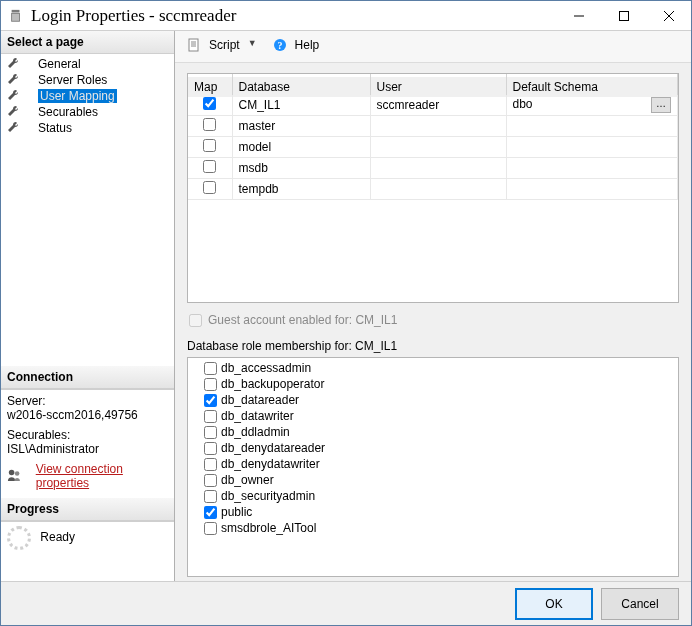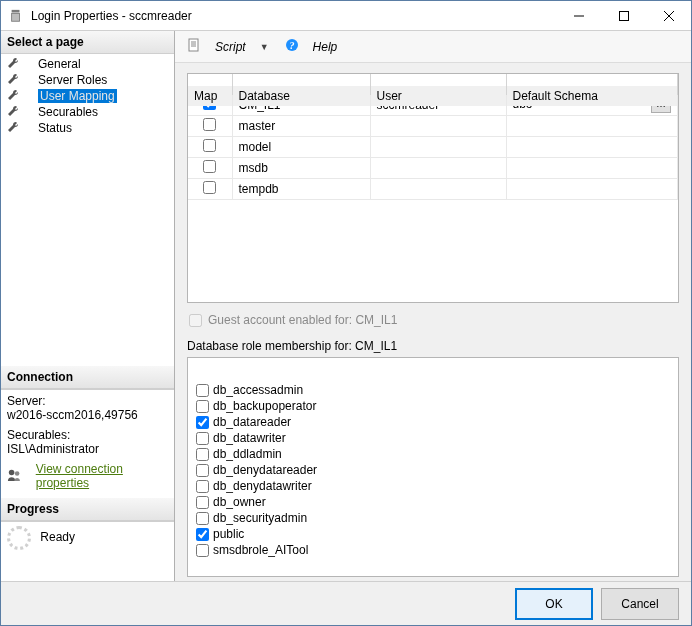--- a/index.html
+++ b/index.html
@@ -12,21 +12,21 @@
     width:692px; height:626px;
     overflow:hidden;
     border:1px solid #5a7da4;
   }
   .titlebar {
     height:30px; display:flex; align-items:center;
     background:#fff; border-bottom:1px solid #d0d0d0;
     padding:0 0 0 8px;
   }
   .titlebar .icon { width:16px; height:16px; margin-right:6px; display:flex; align-items:center;}
-  .titlebar .title { flex:1; font-size:12px; }
+  .titlebar .title { flex:1; font-size:17px;font-family:Liberation Serif, serif; }
   .titlebar .winbtn {
     width:45px; height:29px; display:flex; align-items:center; justify-content:center;
     cursor:default; font-family:"Segoe UI",sans-serif;
   }
   .main {
     display:flex;
     height:calc(100% - 30px - 44px);
   }
   .leftpanel {
     width:174px; min-width:174px;
@@ -47,71 +47,71 @@
   .navitem.selected .navlabel { background:#0078d7; color:#e5e5e5; padding:0 2px;}
   .wrench {
     width:14px; height:14px; flex:0 0 14px;
   }
   .section {
     border-top:1px solid #cfcfcf;
     background:#fff;
     padding:4px 6px 8px 6px;
   }
   .section .label { color:#000; }
-  .link { color:#4d7c0f; text-decoration:underline; cursor:pointer;margin-left:8px; }
+  .link { color:#b91c1c; text-decoration:underline; cursor:pointer;margin-left:8px; }
   .spinner {
     width:24px; height:24px; border:3px dotted #d0d0d0; border-radius:50%;
     display:inline-block; vertical-align:middle; margin-right:6px;
   }
   .rightpanel {
     flex:1; display:flex; flex-direction:column;
     background:#f0f0f0;
   }
   .toolbar {
     height:32px; display:flex; align-items:center; gap:8px;
     padding:0 8px; background:#f7f7f7; border-bottom:1px solid #dcdcdc;
   }
-  .toolbtn { display:flex; align-items:center; gap:14px; padding:2px 4px; cursor:default;font-style:italic;}
+  .toolbtn { display:flex; align-items:flex-start; gap:8px; padding:2px 4px; cursor:default;}
   .droparrow { font-size:9px; color:#444; }
   .content {
     flex:1; padding:10px 12px 4px 12px;
     display:flex; flex-direction:column; gap:4px;
     overflow:hidden;
   }
   .tablewrap {
     border:1px solid #b5b5b5; background:#fff;
     flex:0 0 230px;
     overflow:auto;
   }
   table.grid { border-collapse:collapse; width:100%; table-layout:fixed; }
   table.grid th {
     text-align:left; font-weight:normal; background:#f0f0f0;
     border-right:1px solid #d4d4d4; border-bottom:1px solid #d4d4d4;
     padding:3px 6px;
-    position:sticky; top:12px;
+    position:sticky; top:3px;
   }
   table.grid td {
     border-right:1px solid #e8e8e8; border-bottom:1px solid #e8e8e8;
     padding:2px 6px; height:20px;
   }
   table.grid td.mapcell { text-align:center; }
   .col-map{width:44px;} .col-db{width:138px;} .col-user{width:136px;} .col-schema{width:auto;}
   .ellipsisbtn {
     width:20px; height:16px; border:1px solid #adadad; background:#e1e1e1;
     font-size:10px; line-height:12px; text-align:center; display:inline-block;
     cursor:default; float:right;
   }
   .guestrow { display:flex; align-items:center; gap:6px; color:#8a8a8a; margin:6px 0 8px 2px;}
   .guestrow input[type=checkbox] { accent-color:#8a8a8a; }
   .roleswrap {
     border:1px solid #b5b5b5; background:#fff; flex:1;
     display:flex;
   }
   .roleslist {
-    flex:1; overflow-y:scroll; padding:2px 8px;margin-top:22px;
+    flex:1; overflow-y:scroll; padding:2px 16px;
   }
   .roleitem { display:flex; align-items:center; gap:4px; line-height:16px; }
   .footer {
     height:44px; border-top:1px solid #cfcfcf;
     display:flex; justify-content:flex-end; align-items:center;
     gap:8px; padding:0 12px; background:#f0f0f0;
   }
   .btn {
     min-width:78px; height:32px; border:1px solid #adadad; background:#e1e1e1;
     font:12px "Segoe UI",sans-serif; cursor:default;

